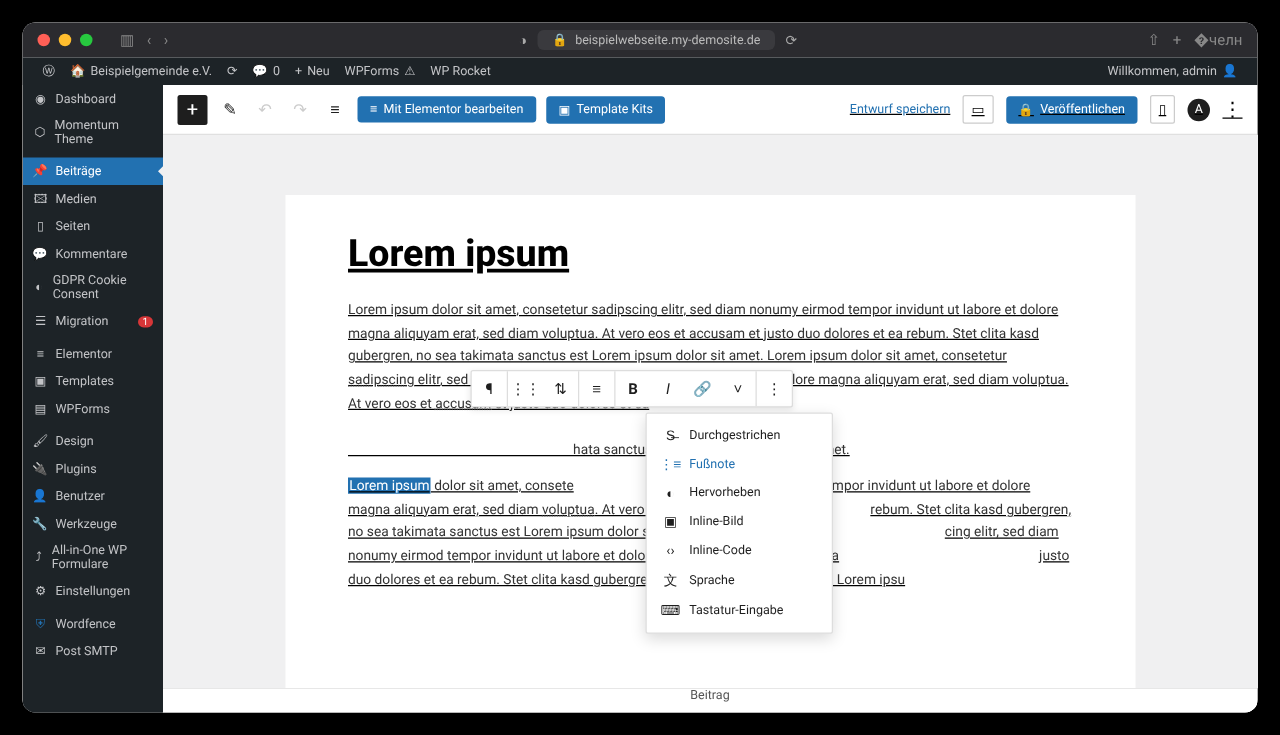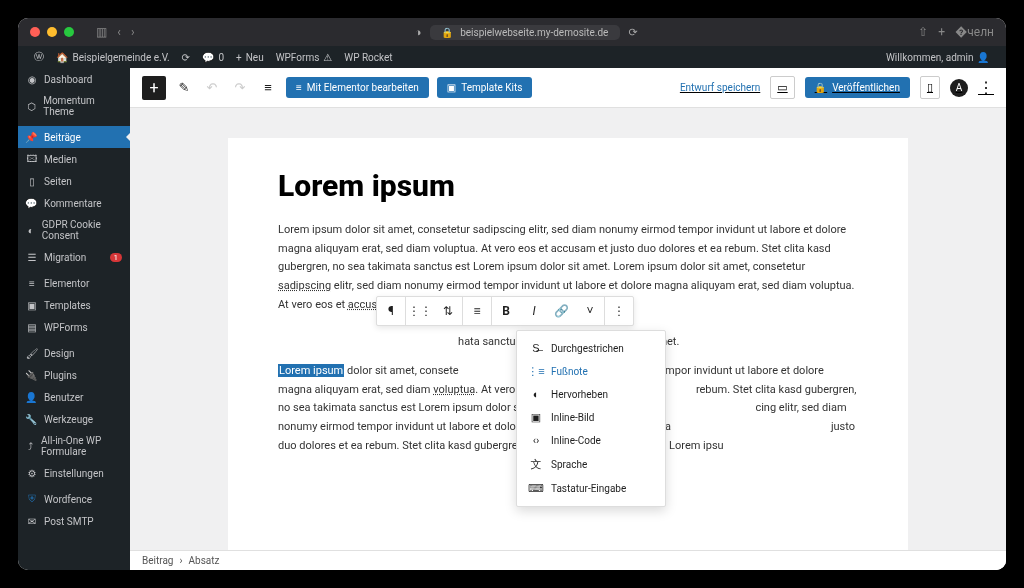--- a/index.html
+++ b/index.html
@@ -30,33 +30,33 @@
 .main { flex: 1; background: #fff; display: flex; flex-direction: column; min-width: 0; }
 .toolbar { height: 40px; border-bottom: 1px solid #e0e0e0; display: flex; align-items: center; padding: 0 12px; gap: 8px; }
 .btn-add { width: 24px; height: 24px; background: #1e1e1e; color: #fff; border-radius: 2px; display: flex; align-items: center; justify-content: center; font-size: 16px; cursor: pointer; }
 .tool-ico { width: 20px; height: 20px; display: flex; align-items: center; justify-content: center; color: #1e1e1e; cursor: pointer; font-size: 13px; }
 .tool-ico.disabled { color: #ccc; }
 .btn-blue { background: #2271b1; color: #fff; font-size: 10px; padding: 5px 10px; border-radius: 3px; display: flex; align-items: center; gap: 5px; cursor: pointer; }
 .toolbar-right { margin-left: auto; display: flex; gap: 10px; align-items: center; text-decoration: underline; }
 .link-gray { color: #2271b1; font-size: 10px; cursor: pointer; }
 .btn-outline { border: 1px solid #ccc; padding: 4px 6px; border-radius: 2px; cursor: pointer; font-size: 11px; }
 .editor { flex: 1; background: #f0f0f1; overflow: auto; position: relative; padding: 30px 0; }
-.canvas { background: #fff; margin: 0 auto; width: 680px; padding: 30px 50px 60px; min-height: 420px; }
+.canvas { background: #fff; margin: 18px auto; width: 680px; padding: 30px 50px 60px; min-height: 420px; text-decoration: underline; }
 .canvas h1 { font-size: 30px; font-weight: 800; margin-bottom: 18px; }
 .canvas p { font-size: 11px; line-height: 1.7; color: #333; margin-bottom: 10px; }
 .highlighted { background: #2271b1; color: #fff; padding: 0 1px; }
 .dotted { text-decoration: dotted underline; text-align: center; }
 .block-toolbar { position: absolute; background: #fff; border: 1px solid #ddd; border-radius: 2px; display: flex; height: 30px; top: 188px; left: 246px; box-shadow: 0 2px 6px rgba(0,0,0,0.1); }
 .bt-group { display: flex; align-items: center; border-right: 1px solid #ddd; }
 .bt-btn { width: 28px; height: 28px; display: flex; align-items: center; justify-content: center; cursor: pointer; font-size: 12px; color: #1e1e1e; }
 .dropdown { position: absolute; background: #fff; border: 1px solid #ddd; border-radius: 2px; top: 222px; left: 386px; width: 150px; box-shadow: 0 4px 12px rgba(0,0,0,0.15); padding: 6px 0; }
 .dd-item { display: flex; align-items: center; gap: 8px; padding: 5px 12px; font-size: 10px; cursor: pointer; color: #1e1e1e; }
 .dd-item.sel { color: #2271b1; }
 .dd-ico { width: 14px; display: inline-flex; justify-content: center; font-size: 11px; }
-.breadcrumb { height: 20px; border-top: 1px solid #e0e0e0; display: flex; align-items: center; padding: 0 12px; font-size: 10px; color: #555; gap: 6px; background: #fff; }
+.breadcrumb { height: 20px; border-top: 1px solid #e0e0e0; display: flex; align-items: center; padding: 0 12px; font-size: 10px; color: #555; gap: 6px; background: #fff; flex-direction: column; }
 .avatar { width: 18px; height: 18px; background: #1e1e1e; border-radius: 50%; display: flex; align-items: center; justify-content: center; color: #fff; font-size: 10px; }
 </style>
 </head>
 <body>
 
 <div class="window">
   <div class="titlebar">
     <div class="traffic">
       <div class="dot r"></div>
       <div class="dot y"></div>

